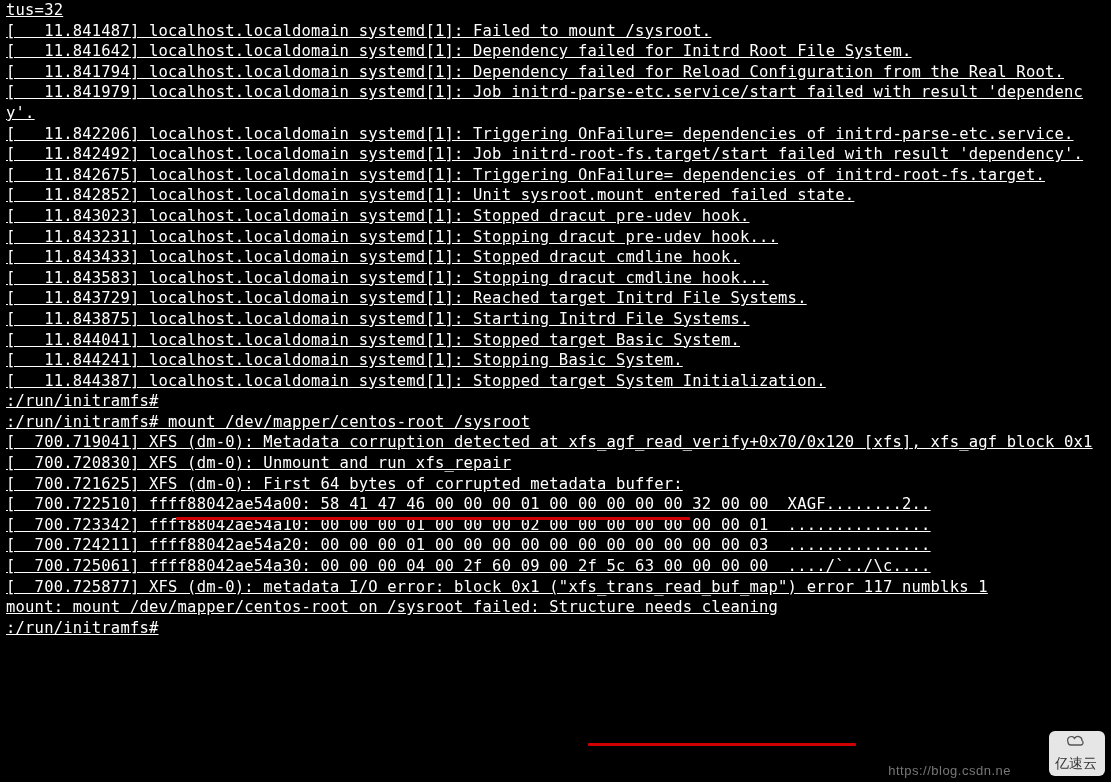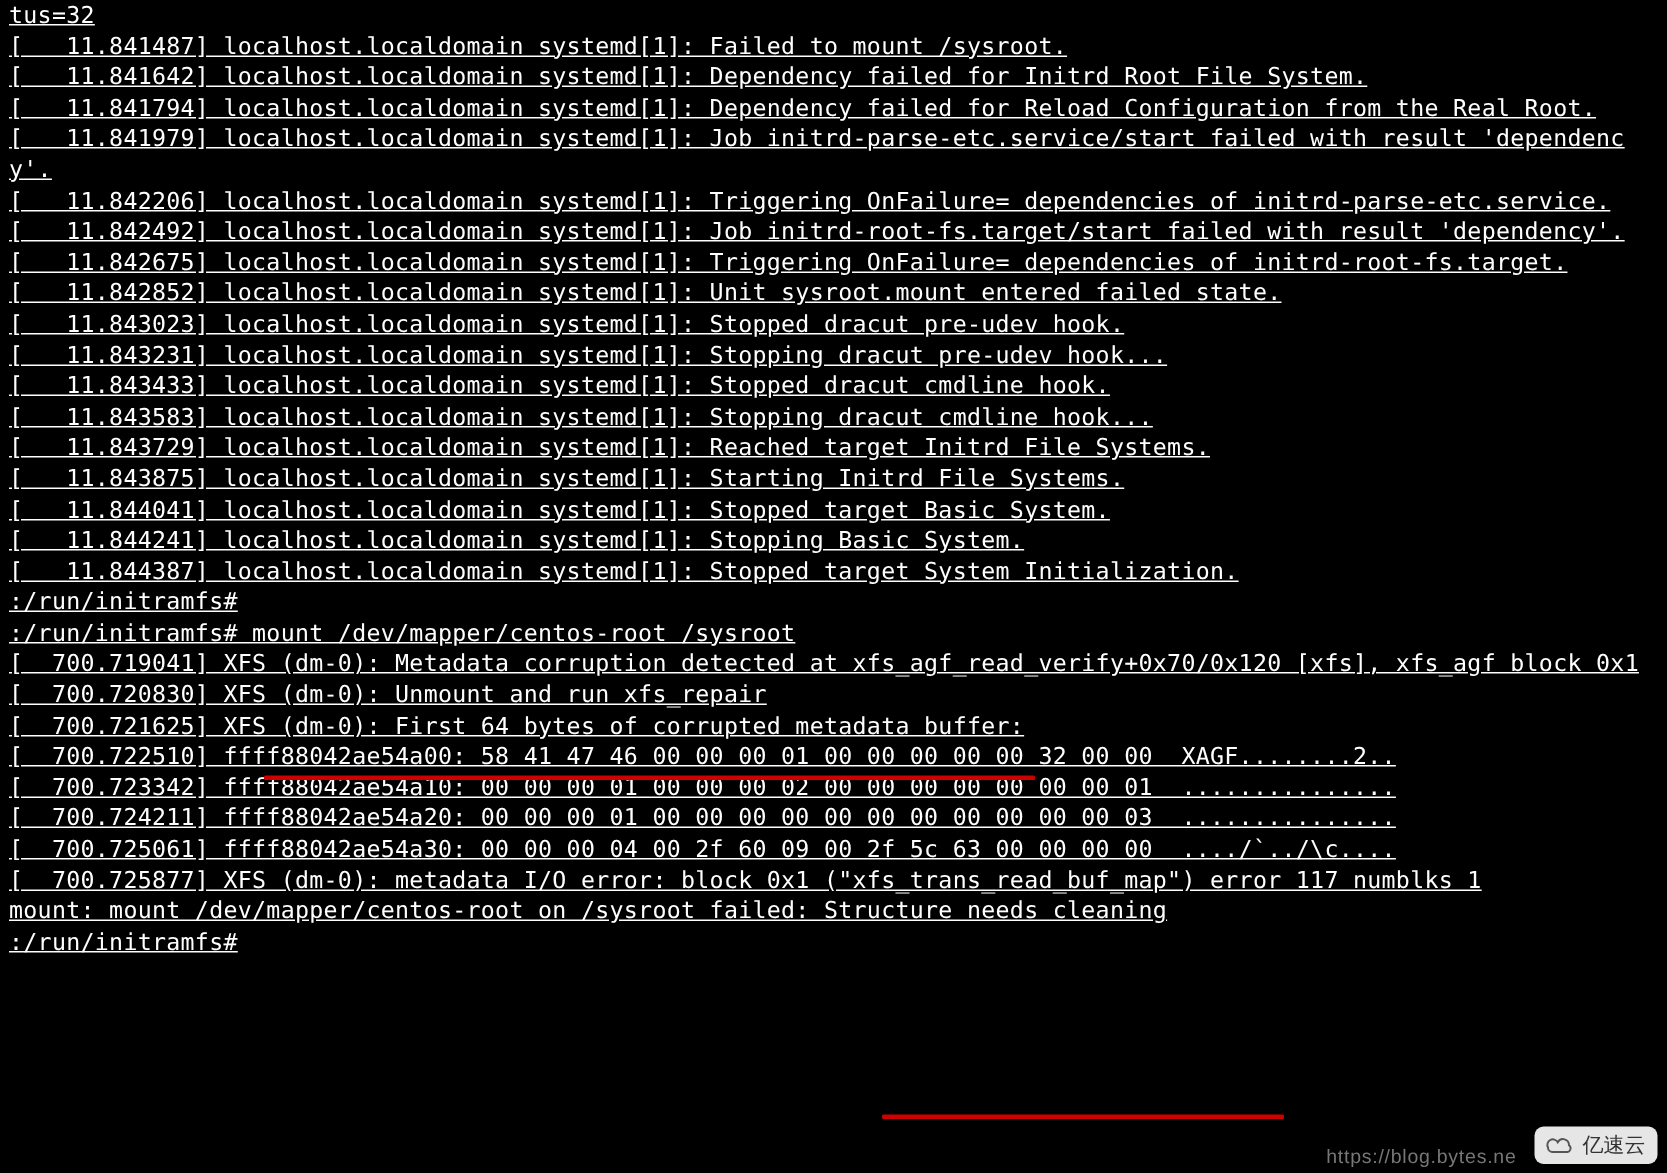--- a/index.html
+++ b/index.html
@@ -43,20 +43,21 @@
   .logo {
     position: absolute;
     right: 6px;
     bottom: 6px;
     display: flex;
     align-items: center;
     gap: 4px;
     background: rgba(255,255,255,0.9);
     border-radius: 6px;
     padding: 2px 8px 2px 6px;
+    flex-direction: column;
   }
   .logo svg { display: block; }
   .logo span {
     font-family: Arial, "Microsoft YaHei", sans-serif;
     font-size: 14px;
     color: #333;
   }
 </style>
 </head>
 <body>
@@ -89,20 +90,20 @@
 [  700.724211] ffff88042ae54a20: 00 00 00 01 00 00 00 00 00 00 00 00 00 00 00 03  ...............
 [  700.725061] ffff88042ae54a30: 00 00 00 04 00 2f 60 09 00 2f 5c 63 00 00 00 00  ..../`../\c....
 [  700.725877] XFS (dm-0): metadata I/O error: block 0x1 ("xfs_trans_read_buf_map") error 117 numblks 1
 mount: mount /dev/mapper/centos-root on /sysroot failed: Structure needs cleaning
 :/run/initramfs#
 </pre>
 
 <div class="underline-red u1"></div>
 <div class="underline-red u2"></div>
 
-<div class="watermark">https://blog.bytes.ne</div>
+<div class="watermark">https://blog.csdn.ne</div>
 
 <div class="logo">
   <svg width="22" height="16" viewBox="0 0 22 16">
     <path d="M17 7.5a4 4 0 0 0-7.5-2A3.5 3.5 0 0 0 3 9a3 3 0 0 0 3 3h10a2.5 2.5 0 0 0 1-4.5z" fill="none" stroke="#555" stroke-width="1.3"></path>
   </svg>
   <span>亿速云</span>
 </div>
 
 </body></html>

